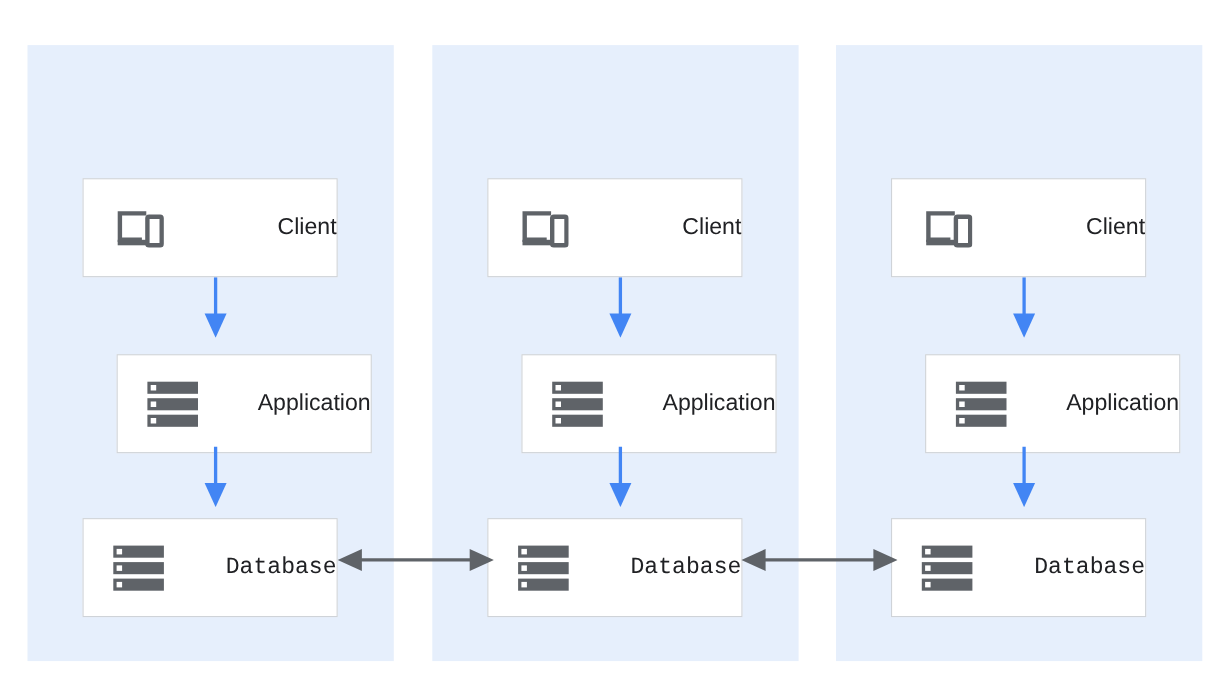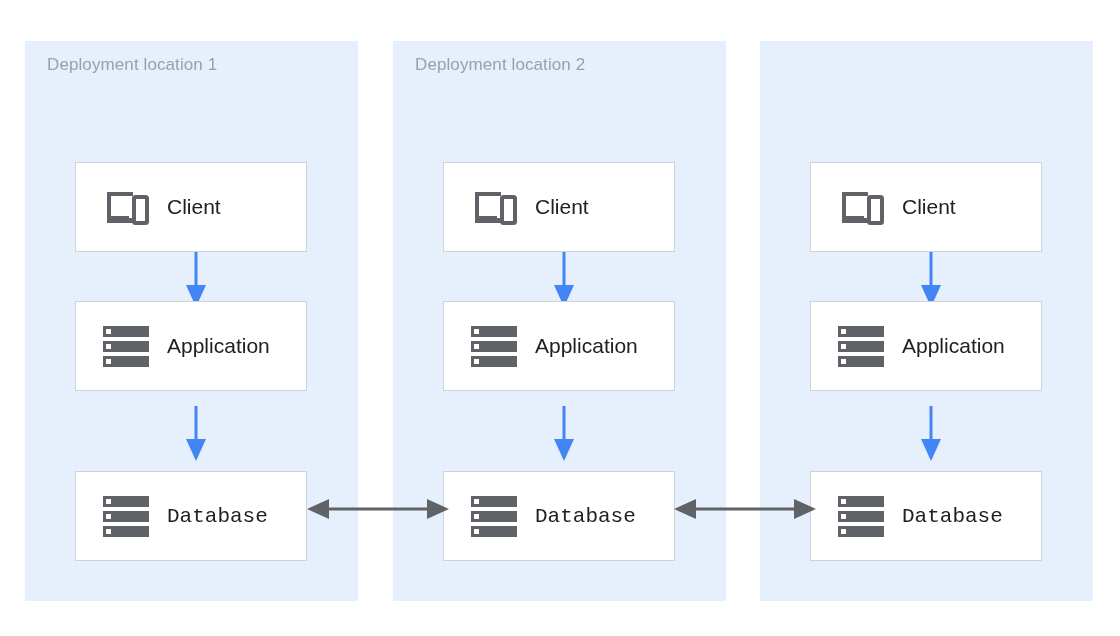--- a/index.html
+++ b/index.html
@@ -48,24 +48,24 @@
   .node-box {
     position: absolute;
     left: 50px;
     width: 232px;
     height: 90px;
     background: #ffffff;
     border: 1px solid #cfd3d8;
     box-sizing: border-box;
     display: flex;
     align-items: center;
-    justify-content: flex-start;
+    justify-content: space-between;
   }
   .node-box.row-client   { top: 121px; }
-  .node-box.row-app      { top: 260px; }
+  .node-box.row-app      { top: 281px; margin-left: 31px; }
   .node-box.row-db       { top: 430px; font-family: Liberation Mono, monospace; }
 
   .node-icon {
     flex: 0 0 auto;
     margin-left: 27px;
     width: 46px;
     height: 46px;
     display: flex;
     align-items: center;
     justify-content: center;
@@ -121,21 +121,20 @@
   }
   #h-arrow-0 { left: 307px; }
   #h-arrow-1 { left: 674px; }
 </style>
 </head>
 <body>
 
 <div id="diagram-canvas">
 
   <div class="zone-panel" id="zone-panel-0">
-    <div class="zone-title">Deployment location 1</div>
 
     <div class="node-box row-client">
       <span class="node-icon">
         <svg width="46" height="46" viewBox="0 0 46 46" aria-hidden="true">
           <path d="M4 8 h26 v4 H8 v20 h18 v4 H4 Z" fill="#5f6368"></path>
           <rect x="4" y="34" width="26" height="5" fill="#5f6368"></rect>
           <rect x="31" y="13" width="13" height="26" rx="1.5" fill="none" stroke="#5f6368" stroke-width="4"></rect>
         </svg>
       </span>
       <span class="node-label">Client</span>
@@ -172,21 +171,20 @@
           <span class="server-bar"></span>
           <span class="server-bar"></span>
           <span class="server-bar"></span>
         </span>
       </span>
       <span class="node-label">Database</span>
     </div>
   </div>
 
   <div class="zone-panel" id="zone-panel-1">
-    <div class="zone-title">Deployment location 2</div>
 
     <div class="node-box row-client">
       <span class="node-icon">
         <svg width="46" height="46" viewBox="0 0 46 46" aria-hidden="true">
           <path d="M4 8 h26 v4 H8 v20 h18 v4 H4 Z" fill="#5f6368"></path>
           <rect x="4" y="34" width="26" height="5" fill="#5f6368"></rect>
           <rect x="31" y="13" width="13" height="26" rx="1.5" fill="none" stroke="#5f6368" stroke-width="4"></rect>
         </svg>
       </span>
       <span class="node-label">Client</span>

